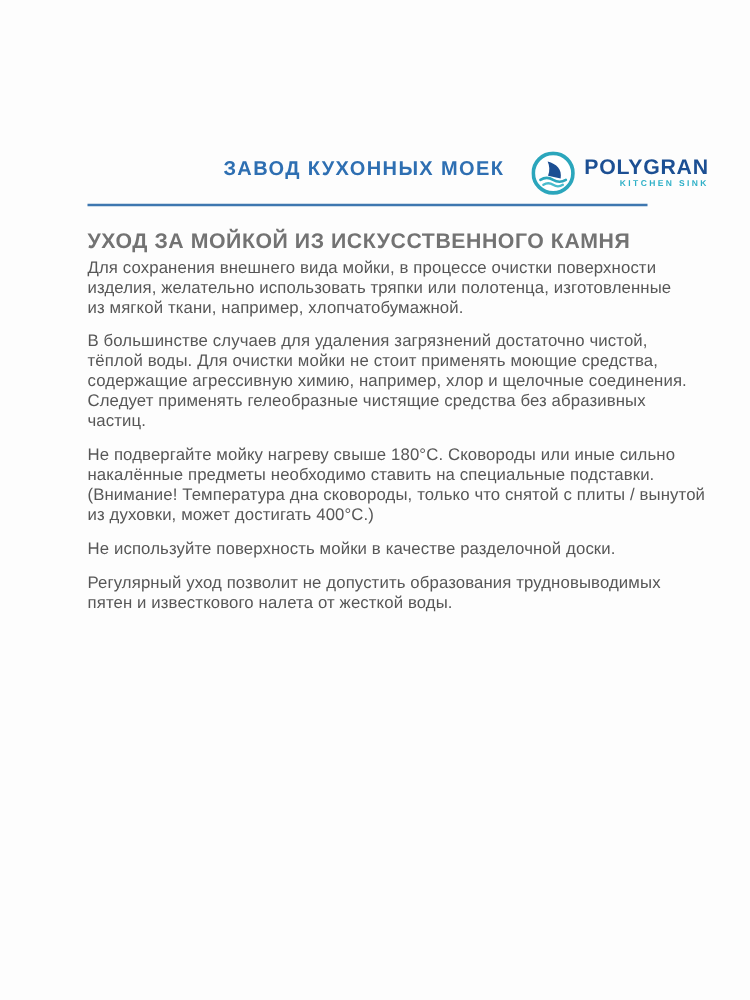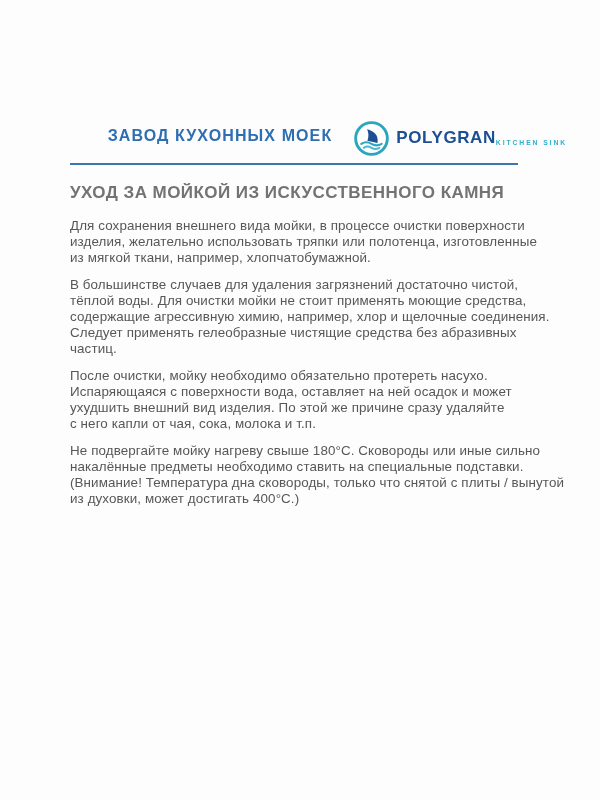--- a/index.html
+++ b/index.html
@@ -31,21 +31,21 @@
     letter-spacing: 1.1px;
     white-space: nowrap;
     padding-bottom: 4px;
   }
   .logo {
     display: flex;
     align-items: center;
     gap: 7px;
   }
   .logo-icon { display: inline-flex; width: 35px; height: 35px; }
-  .logo-text { display: flex; flex-direction: row; align-items: flex-end; }
+  .logo-text { display: flex; flex-direction: column; align-items: flex-end; }
   .brand {
     color: #1c4f93;
     font-weight: 700;
     font-size: 17px;
     letter-spacing: 0.6px;
     line-height: 18px;
   }
   .tagline {
     color: #2fb0c7;
     font-weight: 700;
@@ -67,21 +67,21 @@
     color: #737373;
     font-size: 17px;
     font-weight: 700;
     letter-spacing: 0.45px;
     line-height: 23px;
     white-space: nowrap;
   }
 
   
   .content {
-    margin: 14px 20px 0 70px;
+    margin: 2px 20px 0 70px;
   }
   .content p {
     white-space: pre;
     font-size: 13.4px;
     line-height: 16px;
     color: #575757;
     margin: 0 0 11px 0;
     letter-spacing: 0.1px;
   }
 </style>
@@ -115,23 +115,22 @@
 
   <div class="content">
     <p>Для сохранения внешнего вида мойки, в процессе очистки поверхности
 изделия, желательно использовать тряпки или полотенца, изготовленные
 из мягкой ткани, например, хлопчатобумажной.</p>
     <p>В большинстве случаев для удаления загрязнений достаточно чистой,
 тёплой воды. Для очистки мойки не стоит применять моющие средства,
 содержащие агрессивную химию, например, хлор и щелочные соединения.
 Следует применять гелеобразные чистящие средства без абразивных
 частиц.</p>
-    <p>После очистки, мойку необходимо обязательно протереть насухо.
-Испаряющаяся с поверхности вода, оставляет на ней осадок и может
-ухудшить внешний вид изделия. По этой же причине сразу удаляйте
-с него капли от чая, сока, молока и т.п.</p>
     <p>Не подвергайте мойку нагреву свыше 180°С. Сковороды или иные сильно
 накалённые предметы необходимо ставить на специальные подставки.
 (Внимание! Температура дна сковороды, только что снятой с плиты / вынутой
 из духовки, может достигать 400°С.)</p>
+    <p>Не используйте поверхность мойки в качестве разделочной доски.</p>
+    <p>Регулярный уход позволит не допустить образования трудновыводимых
+пятен и известкового налета от жесткой воды.</p>
   </div>
 
 </div>
 
 </body></html>

